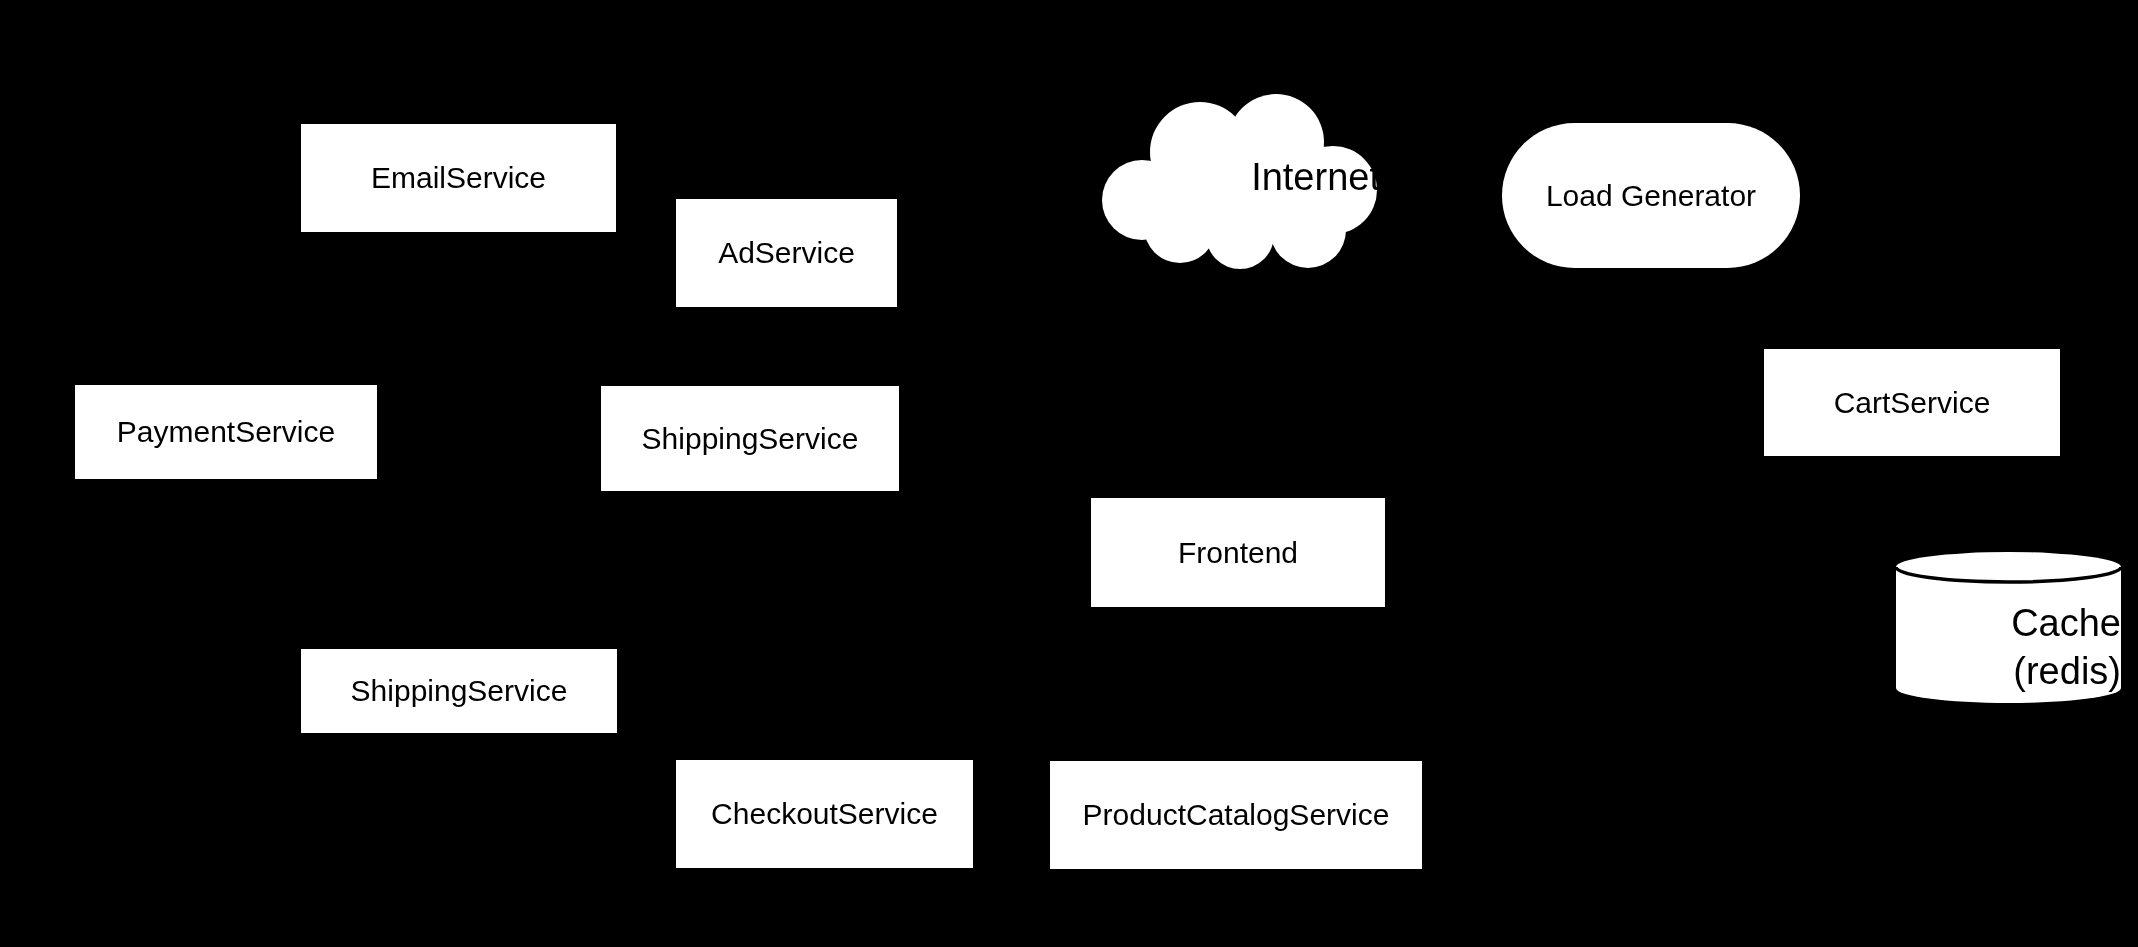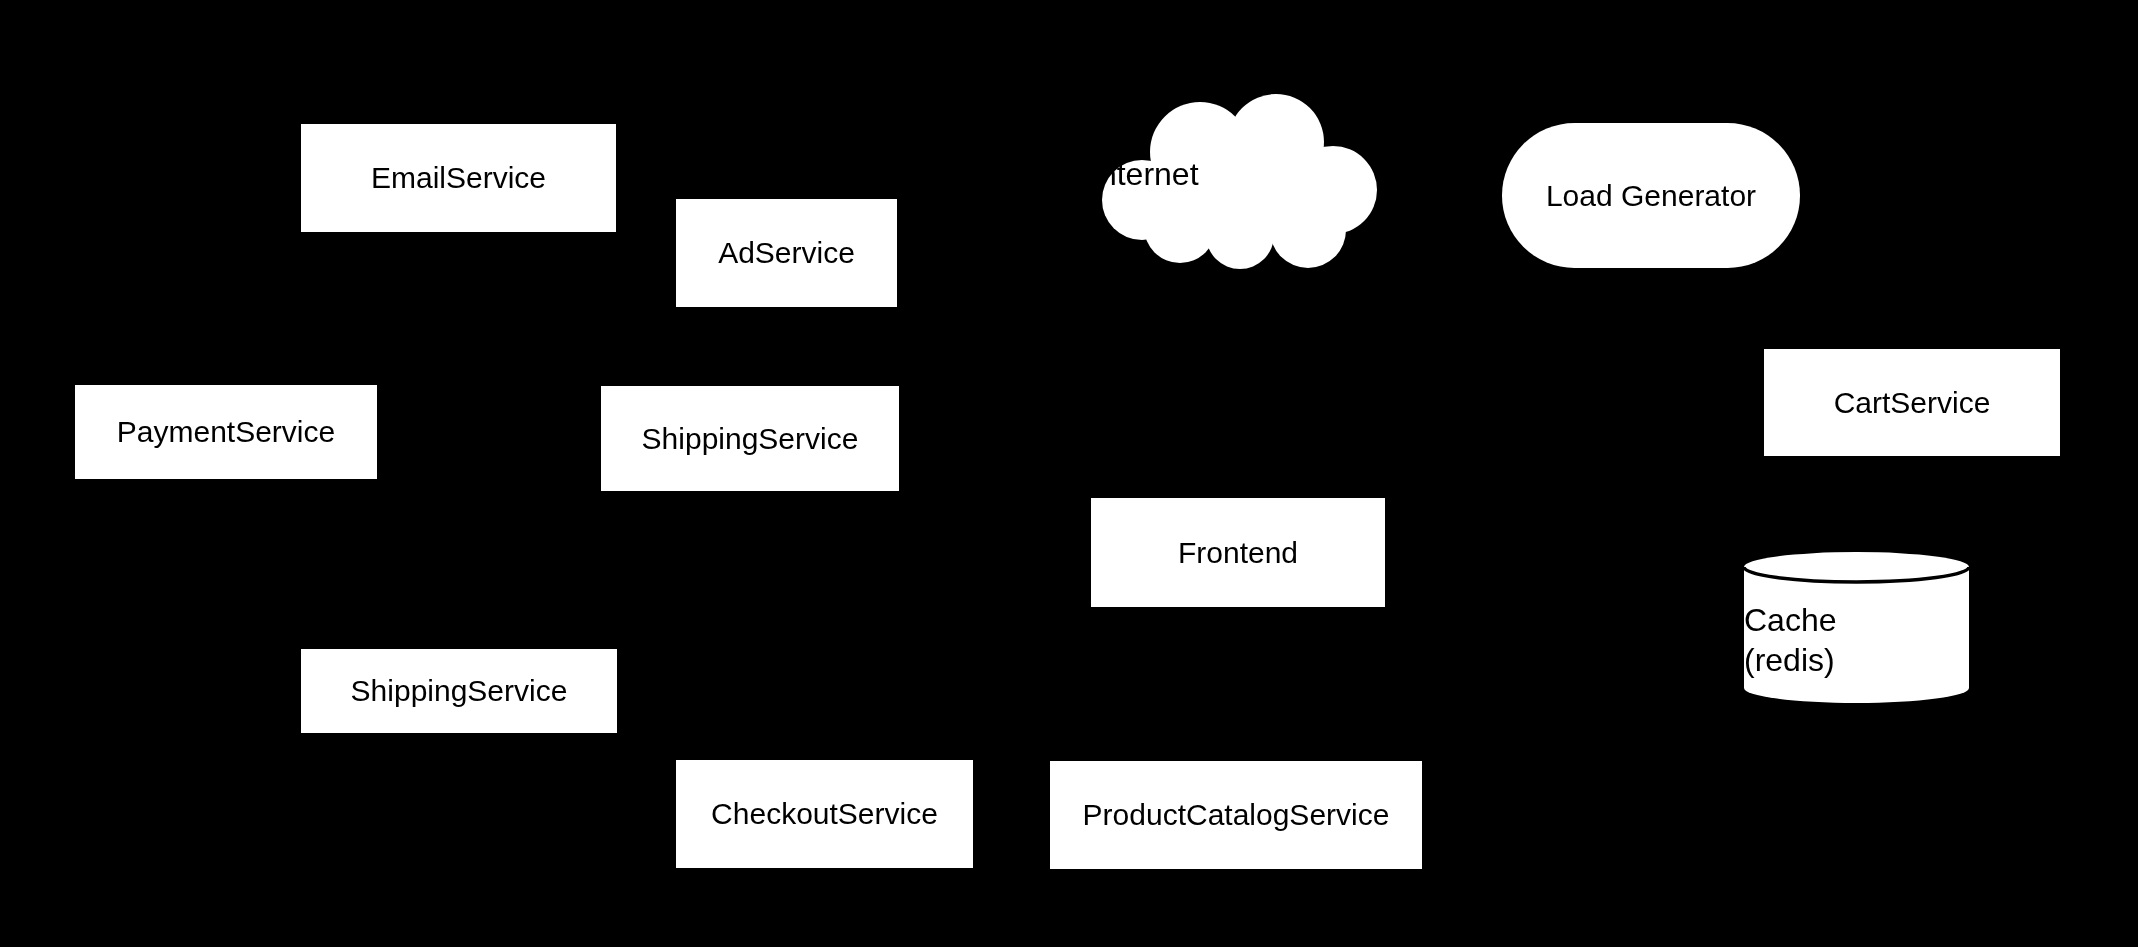--- a/index.html
+++ b/index.html
@@ -34,39 +34,39 @@
   }
   .shape-node svg {
     position: absolute;
     left: 0; top: 0;
     display: block;
   }
   .shape-label {
     position: absolute;
     width: 100%;
     color: #000000;
-    font-size: 32px;
+    font-size: 38px;
     line-height: 1.25;
-    text-align: left;
+    text-align: right;
     white-space: nowrap;
   }
   
   #n-email    { left: 301px;  top: 124px; width: 315px; height: 108px; }
   #n-ad       { left: 676px;  top: 199px; width: 221px; height: 108px; }
   #n-loadgen  { left: 1502px; top: 123px; width: 298px; height: 145px; }
   #n-payment  { left: 75px;   top: 385px; width: 302px; height: 94px; }
   #n-checkout { left: 601px;  top: 386px; width: 298px; height: 105px; }
   #n-cart     { left: 1764px; top: 349px; width: 296px; height: 107px; }
   #n-frontend { left: 1091px; top: 498px; width: 294px; height: 109px; }
   #n-shipping { left: 301px;  top: 649px; width: 316px; height: 84px; }
   #n-currency { left: 676px;  top: 760px; width: 297px; height: 108px; }
   #n-product  { left: 1050px; top: 761px; width: 372px; height: 108px; }
   #n-recomend { left: 1575px; top: 723px; width: 373px; height: 110px; }
   #n-internet { left: 1090px; top: 88px;  width: 290px; height: 183px; }
-  #n-cache    { left: 1744px; top: 552px; width: 225px; height: 151px; }
+  #n-cache    { left: 1896px; top: 552px; width: 225px; height: 151px; }
   #n-internet .shape-label { top: 66px; }
   #n-cache .shape-label { top: 48px; }
 </style>
 </head>
 <body>
 
 <div id="canvas">
 
   <div id="n-email" class="node">EmailService</div>
 

